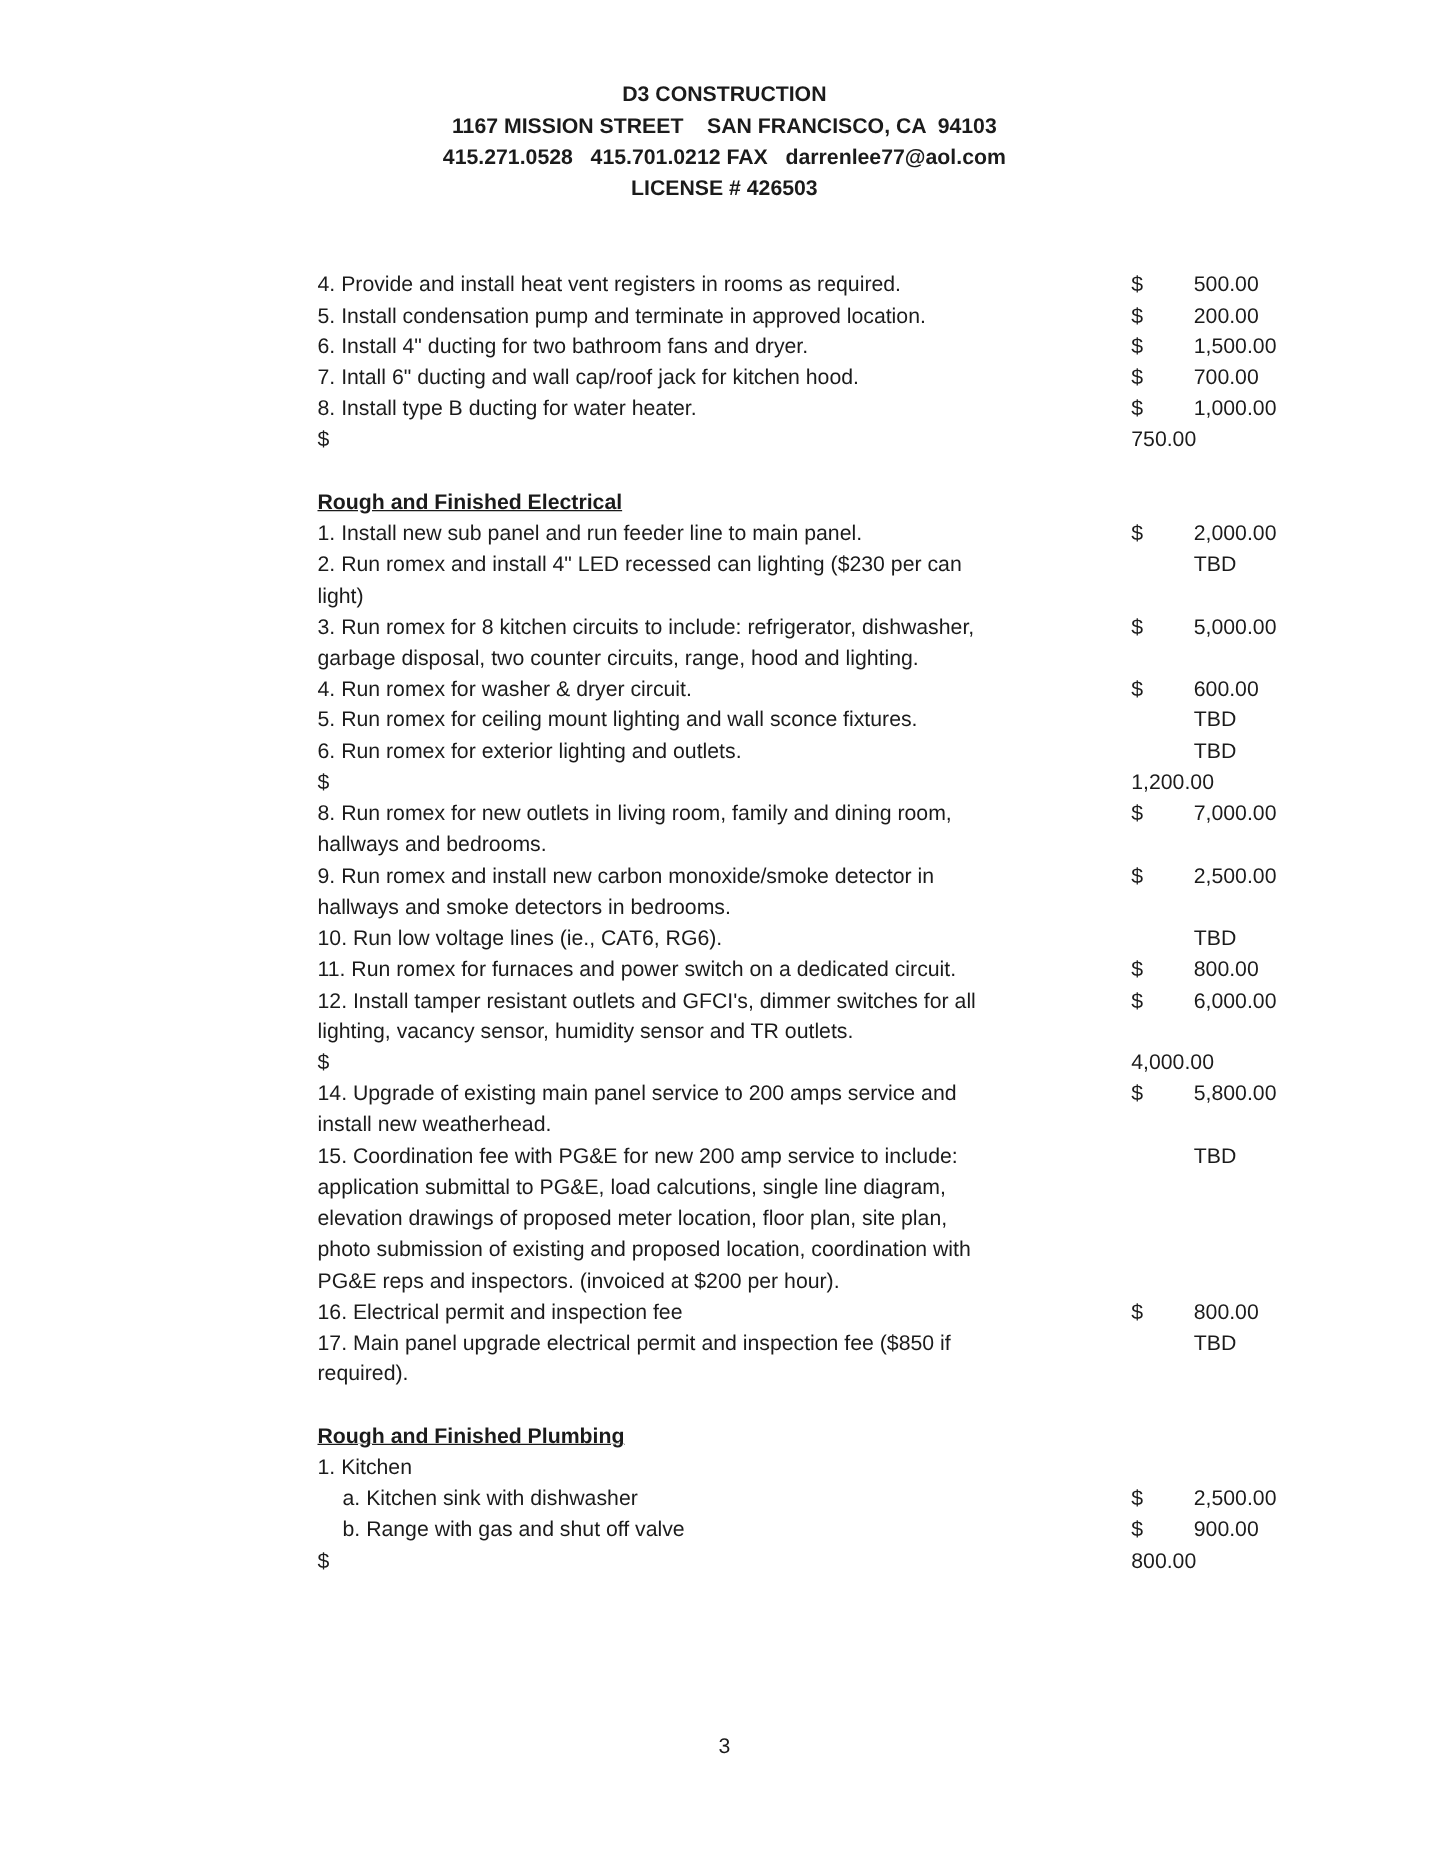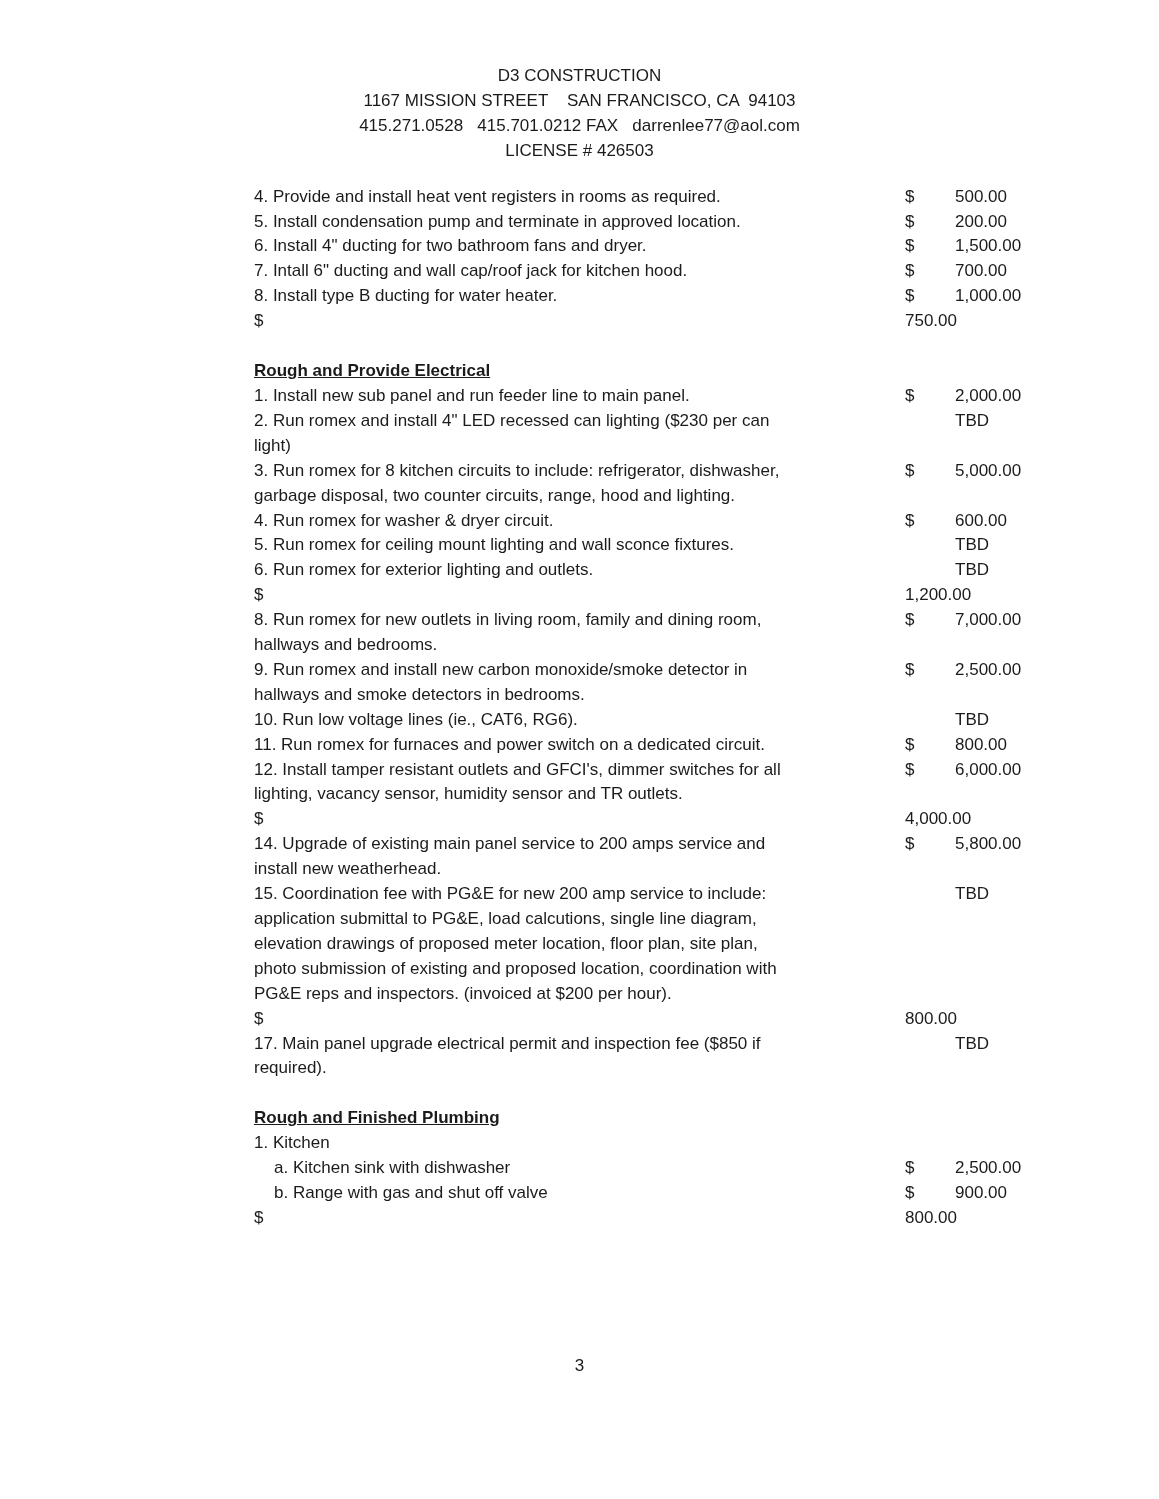--- a/index.html
+++ b/index.html
@@ -12,31 +12,32 @@
     font-size: 17px;
     line-height: 24.9px;
     overflow: hidden;
   }
   .page { position: relative; width: 1159px; height: 1499px; background: #ffffff; }
 
   
   header.letterhead {
     padding-top: 64px;
     text-align: center;
+    font-weight: bold;
   }
   .hline { white-space: pre; }
 
   
   main.body { display: block; }
   section.section {
     position: relative;
     padding-left: 254px;
     margin-top: 25px;
   }
-  section.section.first { margin-top: 21px; }
+  section.section.first { margin-top: 52px; }
   .section-head { position: relative; } 
   .section-title {
     font-weight: bold;
     text-decoration: underline;
   }
 
   .row {
     display: grid;
     grid-template-columns: 651px 50px 127px;
     align-items: start;
@@ -100,21 +101,21 @@
   <div class="row">
     <div class="cell cur">$</div>
     <div class="cell amt">750.00</div>
   </div>
 </div>
   </section>
 
   <section class="section">
     <div class="section-head">
       
-      <span class="section-title">Rough and Provide Electrical</span>
+      <span class="section-title">Rough and Finished Electrical</span>
     </div>
     <div class="rows">
   <div class="row">
     <div class="cell desc">1. Install new sub panel and run feeder line to main panel.</div>
     <div class="cell cur">$</div>
     <div class="cell amt">2,000.00</div>
   </div>
 
   <div class="row">
     <div class="cell desc">2. Run romex and install 4" LED recessed can lighting ($230 per can
@@ -202,20 +203,21 @@
     <div class="cell desc">15. Coordination fee with PG&amp;E for new 200 amp service to include:
 application submittal to PG&amp;E, load calcutions, single line diagram,
 elevation drawings of proposed meter location, floor plan, site plan,
 photo submission of existing and proposed location, coordination with
 PG&amp;E reps and inspectors. (invoiced at $200 per hour).</div>
     <div class="cell cur"></div>
     <div class="cell amt">TBD</div>
   </div>
 
   <div class="row">
+    <div class="cell desc">16. Electrical permit and inspection fee</div>
     <div class="cell cur">$</div>
     <div class="cell amt">800.00</div>
   </div>
 
   <div class="row">
     <div class="cell desc">17. Main panel upgrade electrical permit and inspection fee ($850 if
 required).</div>
     <div class="cell cur"></div>
     <div class="cell amt">TBD</div>
   </div>

